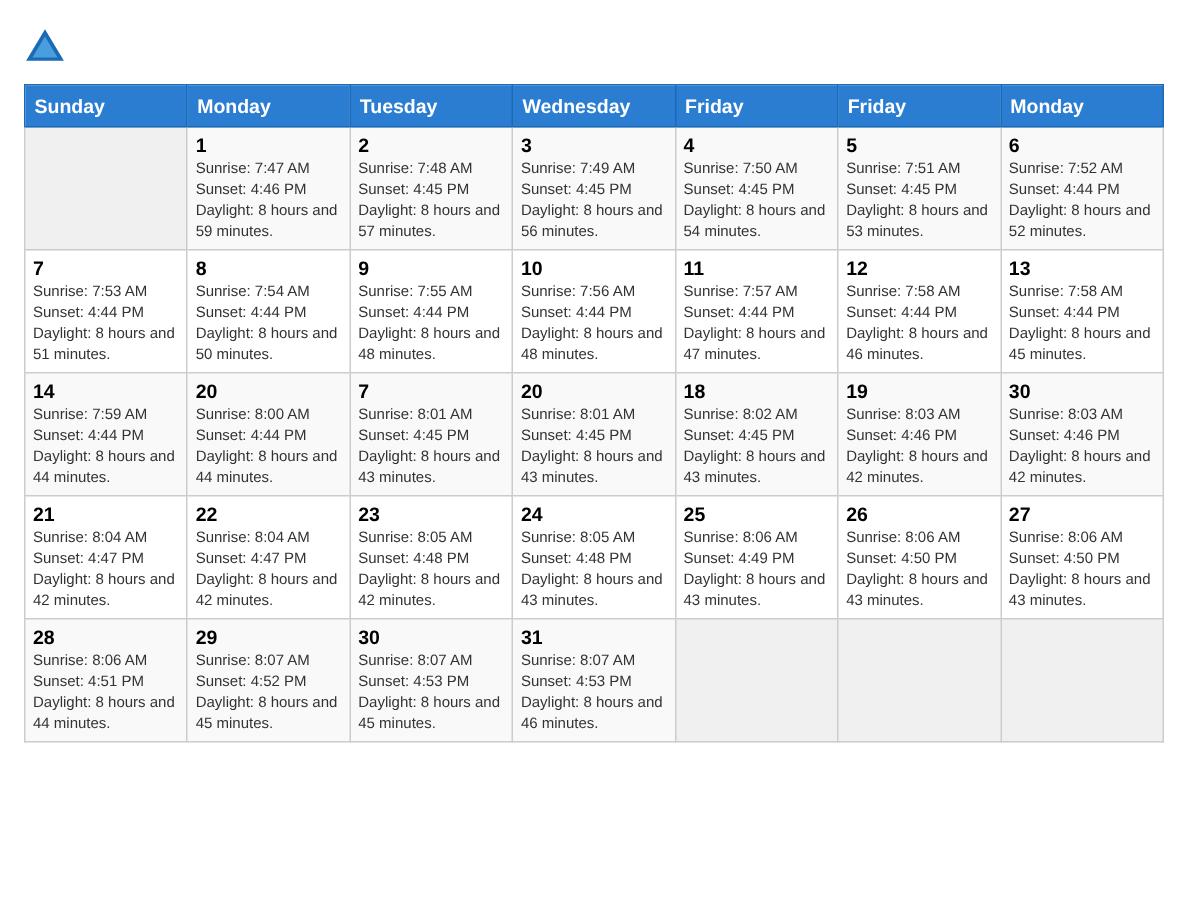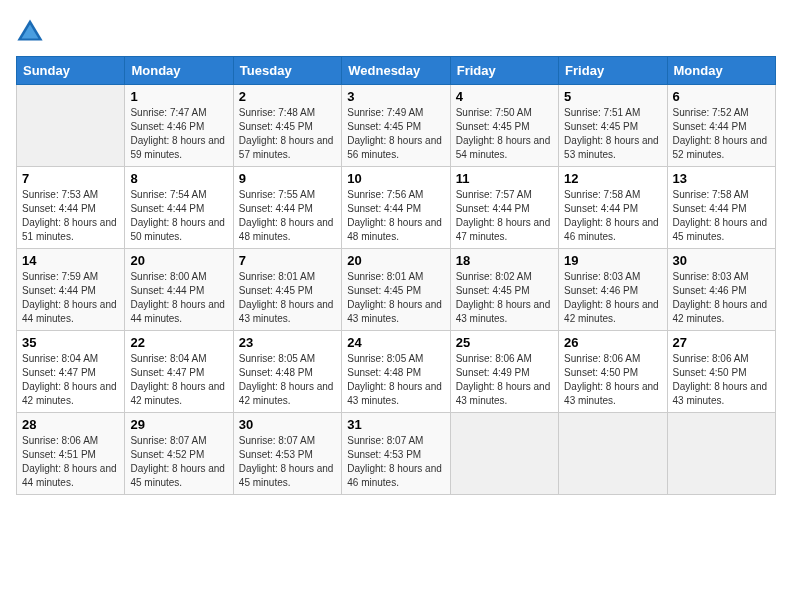--- a/index.html
+++ b/index.html
@@ -202,21 +202,21 @@
           <span class="day-num">19</span>
           <div class="day-info">Sunrise: 8:03 AM<br>Sunset: 4:46 PM<br>Daylight: 8 hours and 42 minutes.</div>
         </td>
         <td>
           <span class="day-num">30</span>
           <div class="day-info">Sunrise: 8:03 AM<br>Sunset: 4:46 PM<br>Daylight: 8 hours and 42 minutes.</div>
         </td>
       </tr>
       <tr>
         <td>
-          <span class="day-num">35</span>
+          <span class="day-num">21</span>
           <div class="day-info">Sunrise: 8:04 AM<br>Sunset: 4:47 PM<br>Daylight: 8 hours and 42 minutes.</div>
         </td>
         <td>
           <span class="day-num">22</span>
           <div class="day-info">Sunrise: 8:04 AM<br>Sunset: 4:47 PM<br>Daylight: 8 hours and 42 minutes.</div>
         </td>
         <td>
           <span class="day-num">23</span>
           <div class="day-info">Sunrise: 8:05 AM<br>Sunset: 4:48 PM<br>Daylight: 8 hours and 42 minutes.</div>
         </td>

